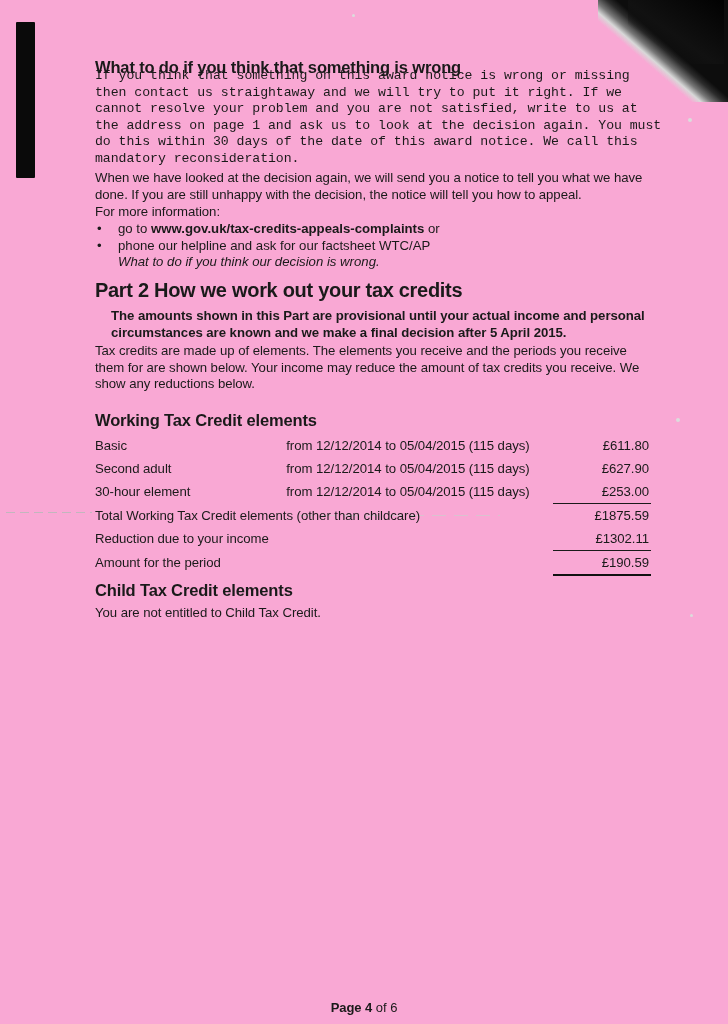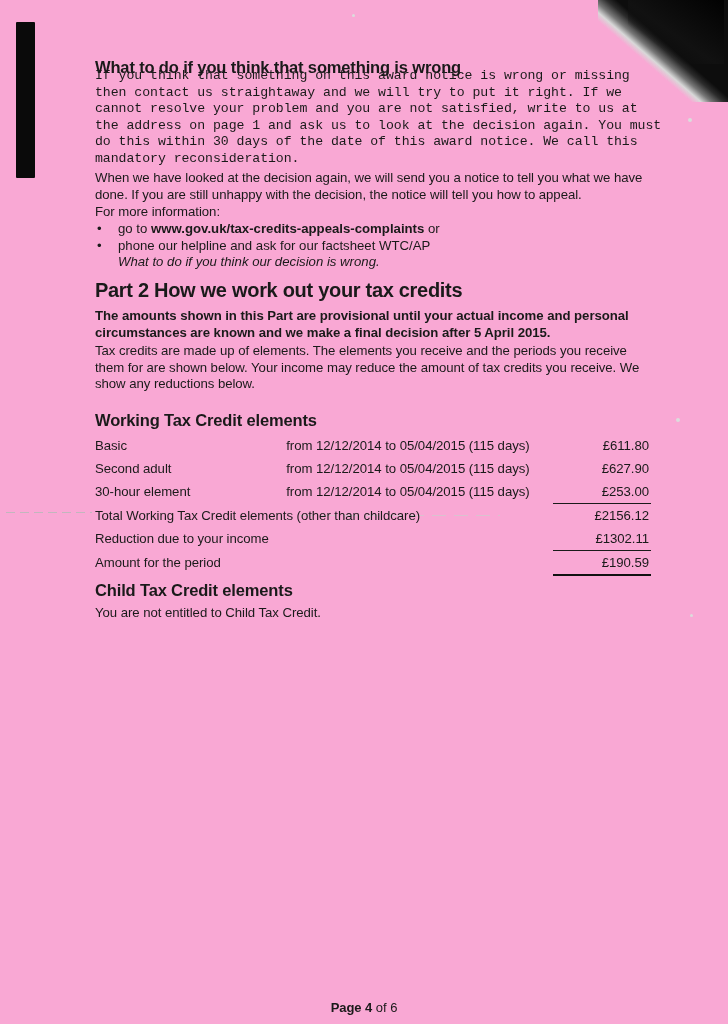--- a/index.html
+++ b/index.html
@@ -208,21 +208,21 @@
           <span class="dot">•</span><span>phone our helpline and ask for our factsheet WTC/AP</span>
           <div class="ital">What to do if you think our decision is wrong.</div>
         </li>
       </ul>
     </div>
 
     <div style="position:absolute;left:0;top:279px;width:570px;">
       <h1 class="part-title">Part 2 How we work out your tax credits</h1>
     </div>
 
-    <div style="position:absolute;left:0;top:308px;width:575px;">
+    <div style="position:absolute;left:16px;top:308px;width:575px;">
       <p class="bold-lead">The amounts shown in this Part are provisional until your actual income and personal circumstances are known and we make a final decision after 5 April 2015.</p>
     </div>
 
     <div style="position:absolute;left:0;top:343px;width:560px;">
       <p class="body">Tax credits are made up of elements. The elements you receive and the periods you receive them for are shown below. Your income may reduce the amount of tax credits you receive. We show any reductions below.</p>
     </div>
 
     <div style="position:absolute;left:0;top:411px;width:570px;">
       <h3 class="elem-title">Working Tax Credit elements</h3>
     </div>
@@ -240,21 +240,21 @@
             <td class="col-period">from 12/12/2014 to 05/04/2015 (115 days)</td>
             <td class="col-amount">£627.90</td>
           </tr>
           <tr>
             <td class="col-label">30-hour element</td>
             <td class="col-period">from 12/12/2014 to 05/04/2015 (115 days)</td>
             <td class="col-amount rule-under">£253.00</td>
           </tr>
           <tr>
             <td class="col-label" colspan="2">Total Working Tax Credit elements (other than childcare)</td>
-            <td class="col-amount">£2156.12</td>
+            <td class="col-amount">£1875.59</td>
           </tr>
           <tr>
             <td class="col-label" colspan="2">Reduction due to your income</td>
             <td class="col-amount rule-under">£1302.11</td>
           </tr>
           <tr>
             <td class="col-label" colspan="2">Amount for the period</td>
             <td class="col-amount rule-thick">£190.59</td>
           </tr>
         </tbody>

